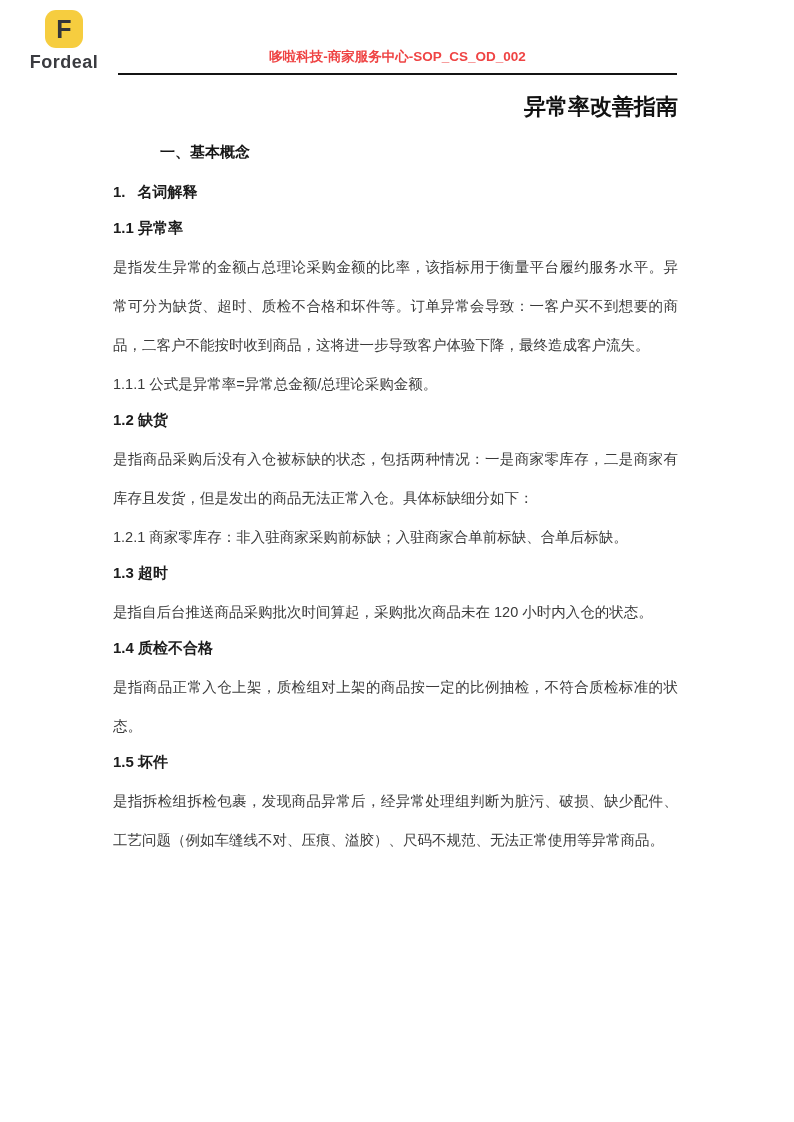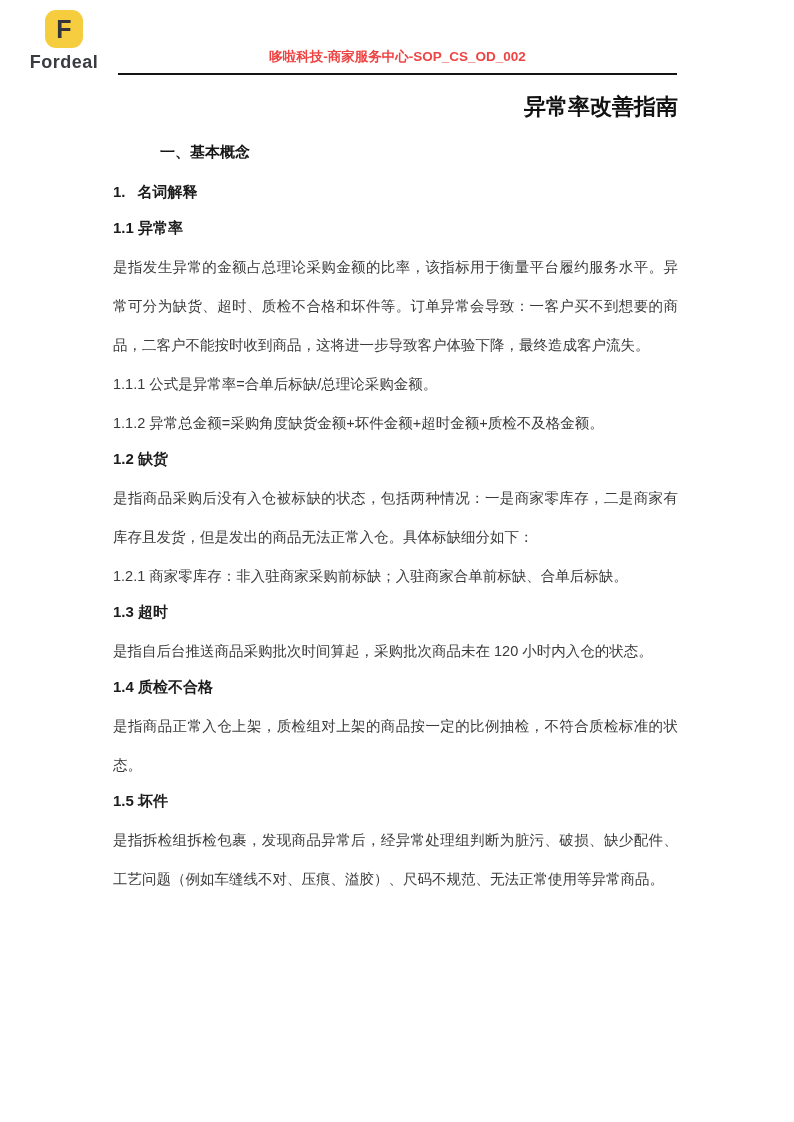--- a/index.html
+++ b/index.html
@@ -95,22 +95,21 @@
     <div class="doc-title">异常率改善指南</div>
 
     <div class="sec-heading">一、基本概念</div>
 
     <div class="sub-heading">
       <span class="num">1.</span><span>名词解释</span>
     </div>
 
     <div class="h3-block">1.1 异常率</div>
     <div class="p-block">是指发生异常的金额占总理论采购金额的比率，该指标用于衡量平台履约服务水平。异常可分为缺货、超时、质检不合格和坏件等。订单异常会导致：一客户买不到想要的商品，二客户不能按时收到商品，这将进一步导致客户体验下降，最终造成客户流失。</div>
-    <div class="p-block">1.1.1 公式是异常率=合单后标缺/总理论采购金额。</div>
-    <div class="p-block">1.1.2 异常总金额=采购角度缺货金额+坏件金额+超时金额+质检不及格金额。</div>
+    <div class="p-block">1.1.1 公式是异常率=异常总金额/总理论采购金额。</div>
 
     <div class="h3-block">1.2 缺货</div>
     <div class="p-block">是指商品采购后没有入仓被标缺的状态，包括两种情况：一是商家零库存，二是商家有库存且发货，但是发出的商品无法正常入仓。具体标缺细分如下：</div>
     <div class="p-block">1.2.1 商家零库存：非入驻商家采购前标缺；入驻商家合单前标缺、合单后标缺。</div>
 
     <div class="h3-block">1.3 超时</div>
     <div class="p-block">是指自后台推送商品采购批次时间算起，采购批次商品未在 120 小时内入仓的状态。</div>
 
     <div class="h3-block">1.4 质检不合格</div>
     <div class="p-block">是指商品正常入仓上架，质检组对上架的商品按一定的比例抽检，不符合质检标准的状态。</div>

